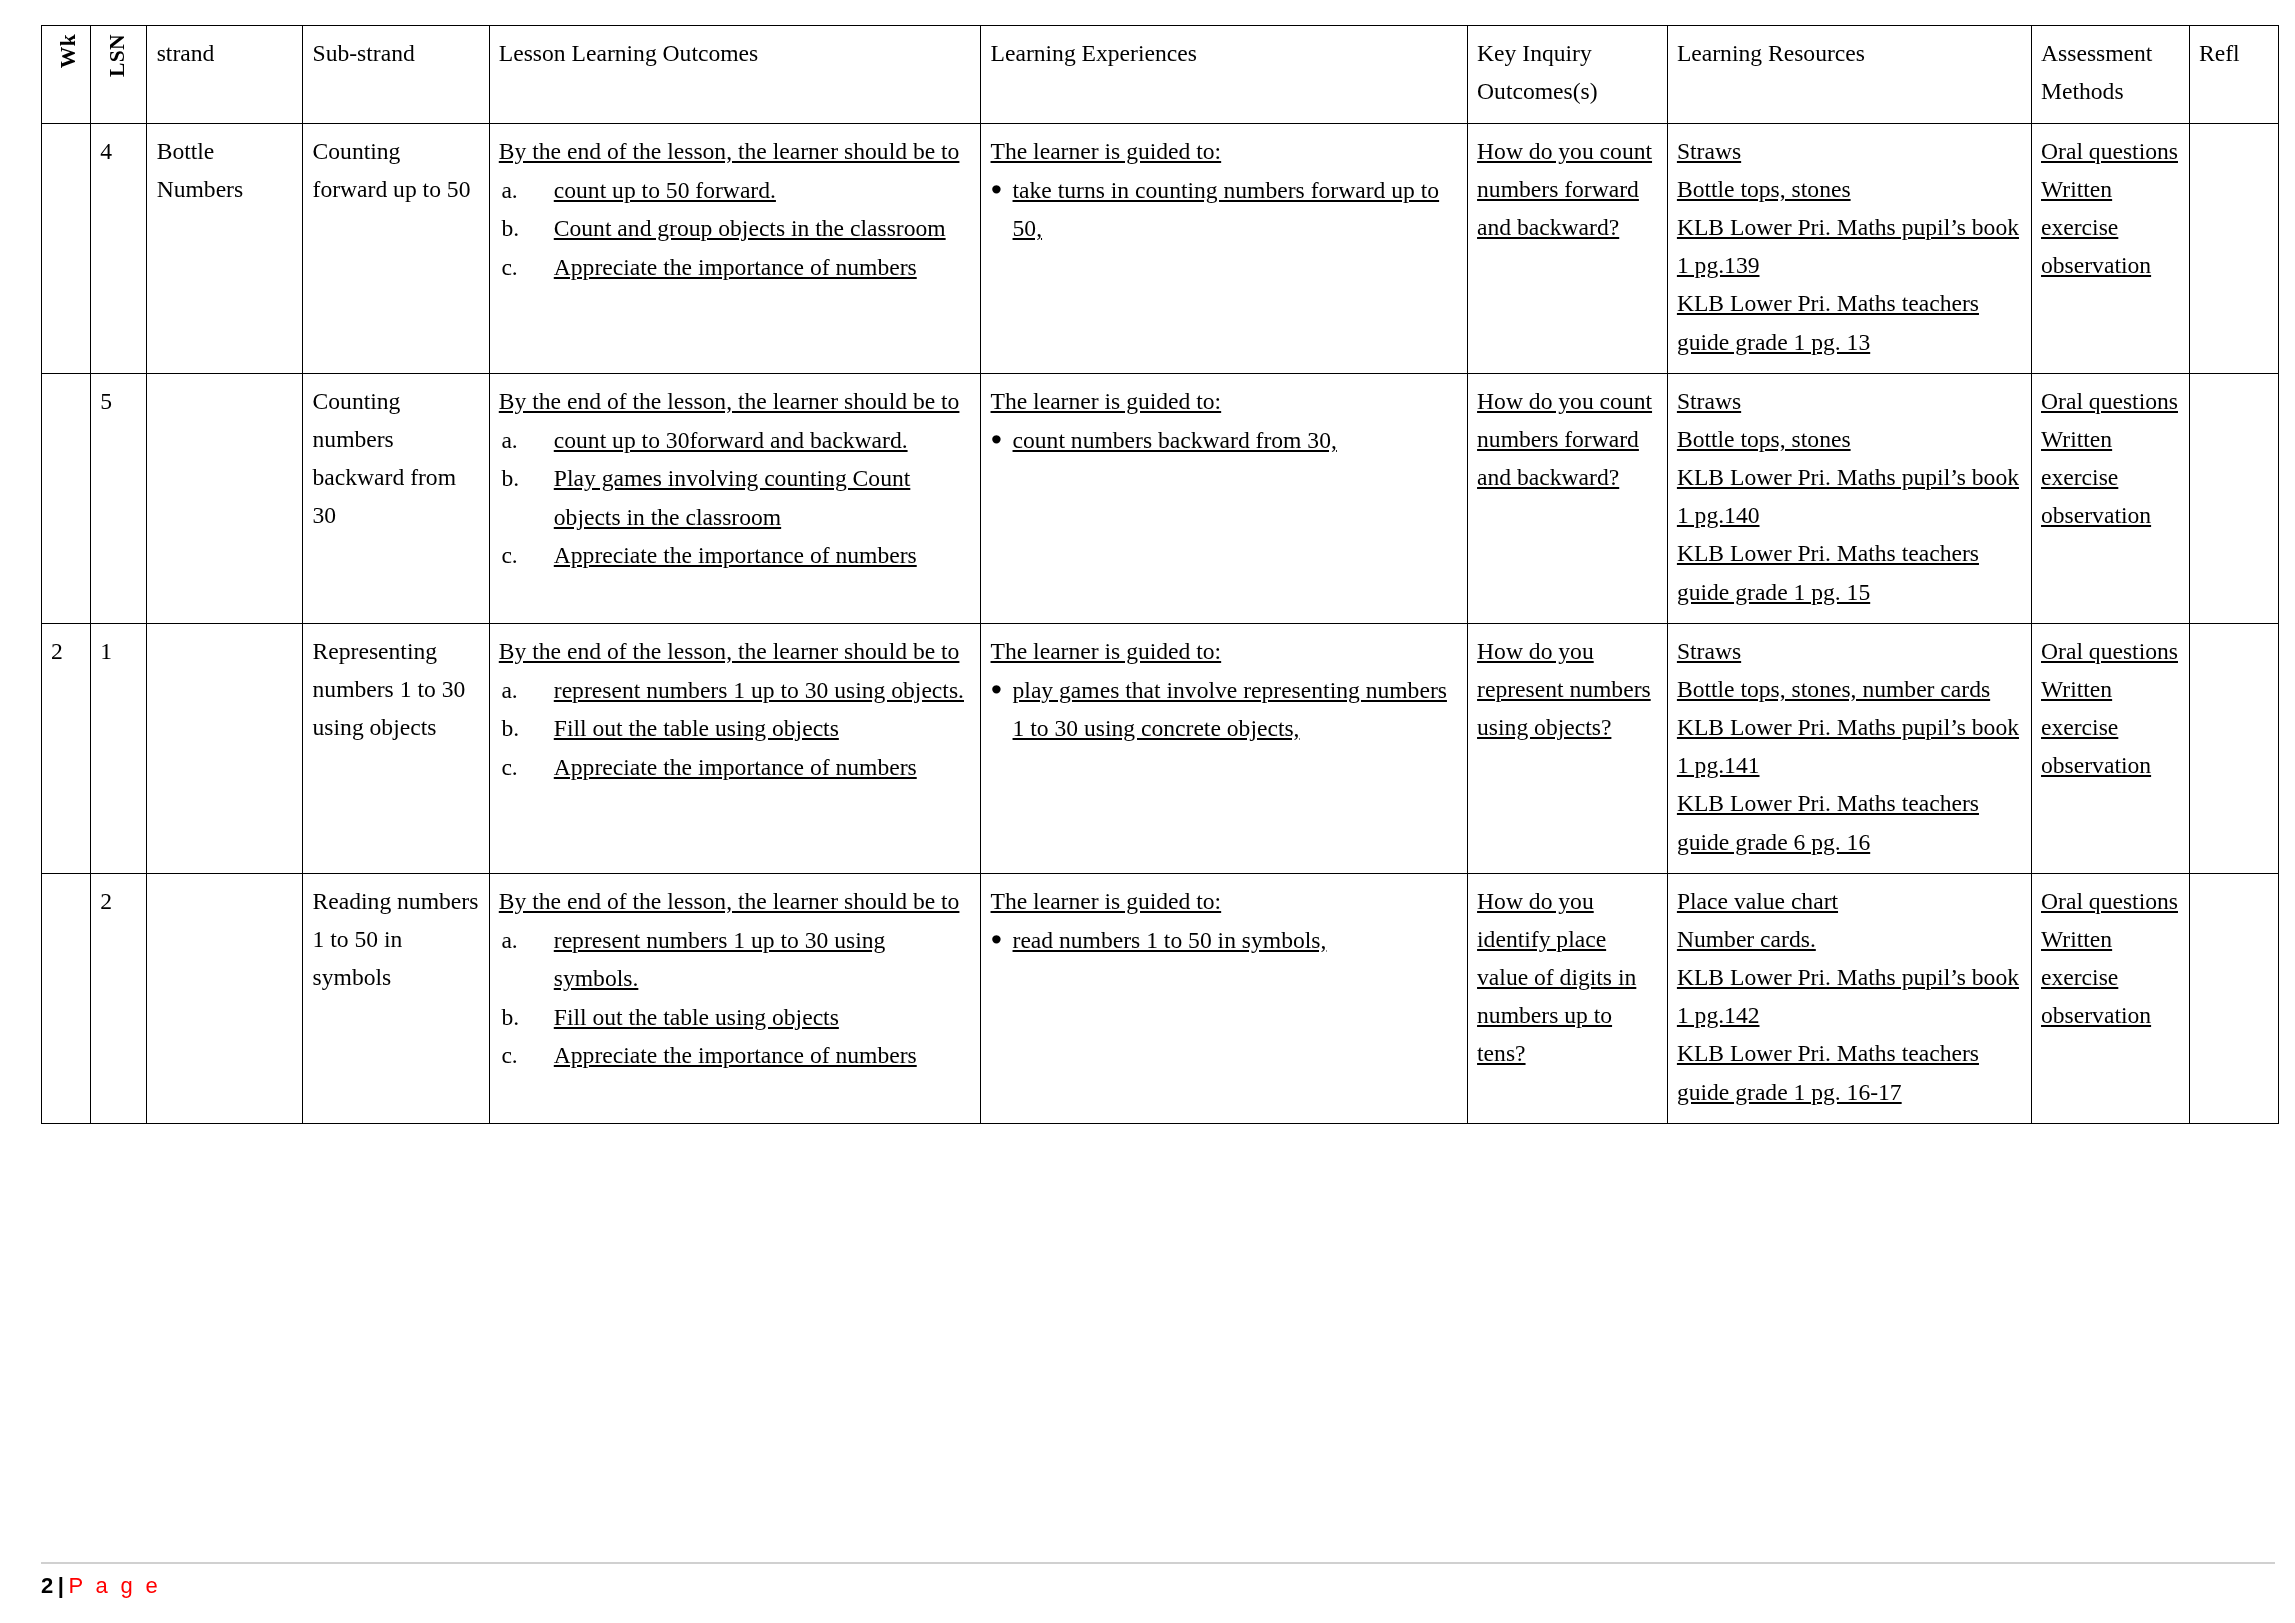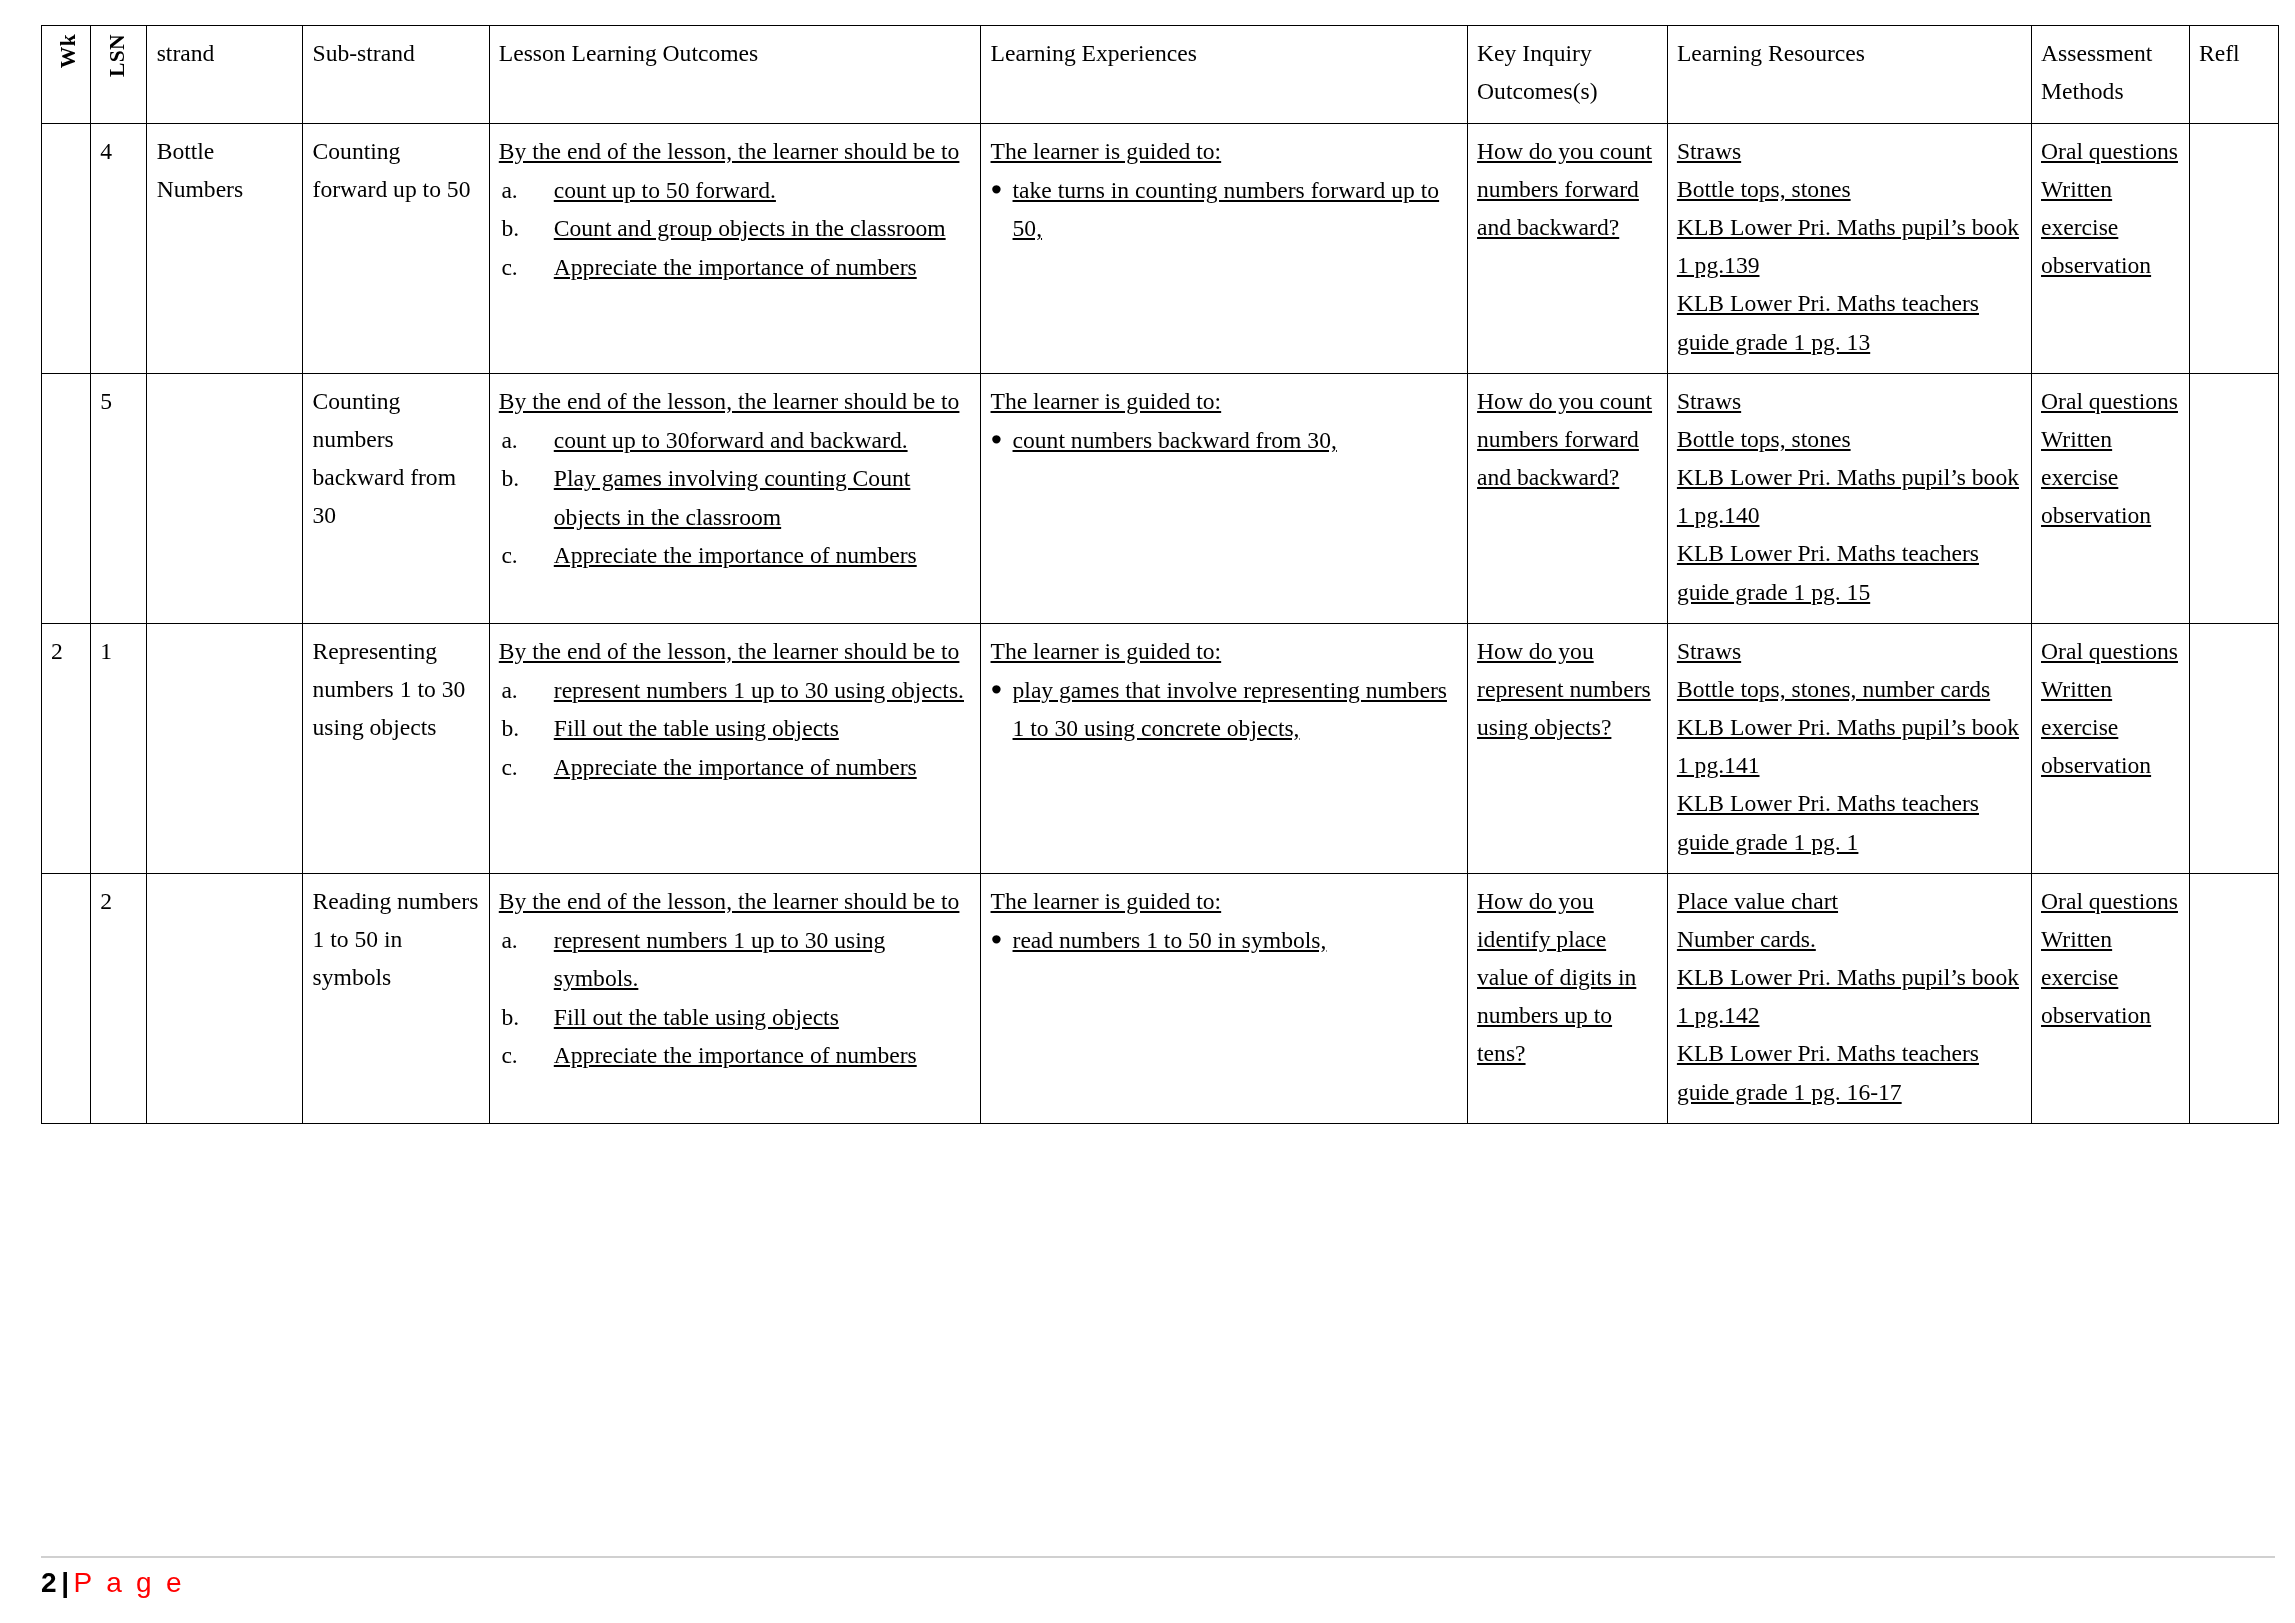--- a/index.html
+++ b/index.html
@@ -124,21 +124,21 @@
     right: 29px;
     bottom: 23.6px;
   }
   .footer-rule {
     border-top: 2px solid #d0d0d0;
     width: 2234px;
     margin-bottom: 9.2px;
   }
   .footer-text {
     font-family: "Liberation Sans", "DejaVu Sans", sans-serif;
-    font-size: 28px;
+    font-size: 22px;
     font-weight: bold;
     color: #000000;
     letter-spacing: 0.7px;
     white-space: nowrap;
   }
   .footer-text .pg { color: #000000; }
   .footer-text .sep { color: #000000; padding: 0 3.9px; }
   .footer-text .word { color: #ff0000; letter-spacing: 3.3px; font-weight: normal; }
 </style>
 </head>
@@ -257,21 +257,21 @@
             <div class="intro">The learner is guided to:</div>
             <ul class="exp">
               <li><span class="bullet">●</span><span>play games that involve representing numbers 1 to 30 using concrete objects,</span></li>
             </ul>
           </td>
           <td class="kiq">How do you represent numbers using objects?</td>
           <td class="lr">
             <span class="res-line">Straws</span>
             <span class="res-line">Bottle tops, stones, number cards</span>
             <span class="res-line">KLB Lower Pri. Maths pupil’s book 1 pg.141</span>
-            <span class="res-line">KLB Lower Pri. Maths teachers guide grade 1 pg. 1</span>
+            <span class="res-line">KLB Lower Pri. Maths teachers guide grade 6 pg. 16</span>
           </td>
           <td class="am">
             <span class="am-line">Oral questions</span>
             <span class="am-line">Written exercise</span>
             <span class="am-line">observation</span>
           </td>
           <td class="refl"></td>
         </tr>
         <tr>
           <td class="wk"></td>

